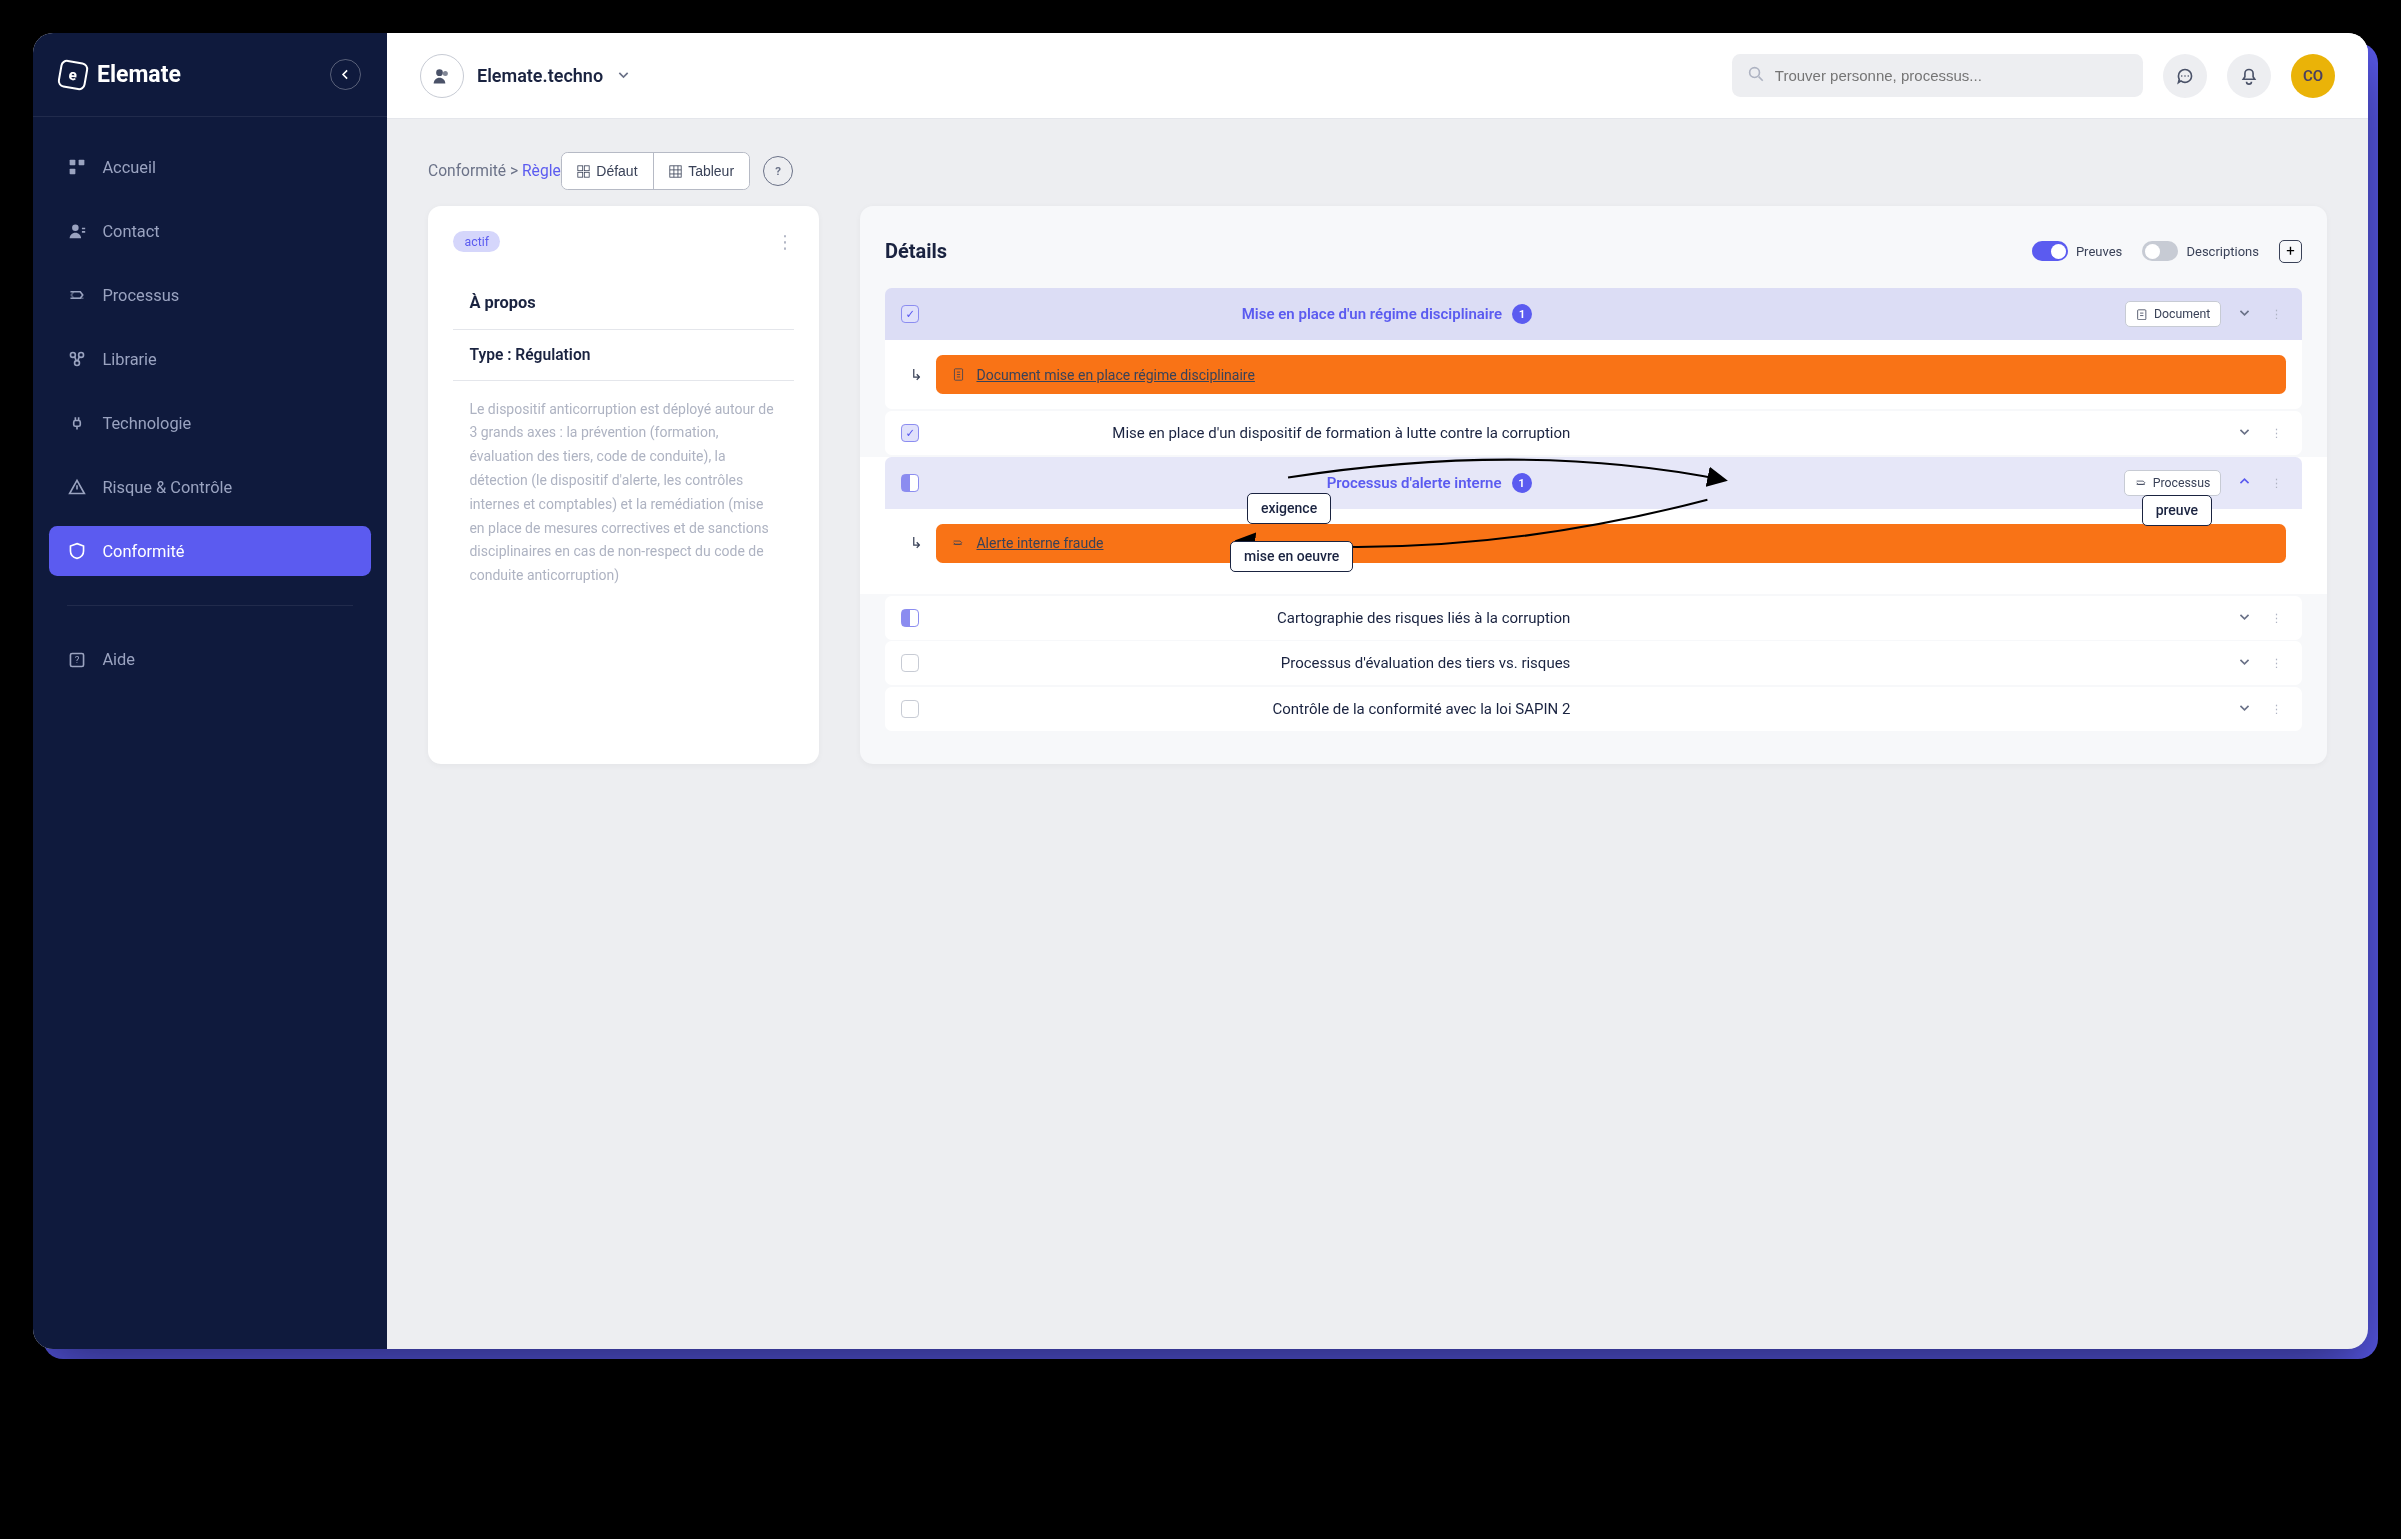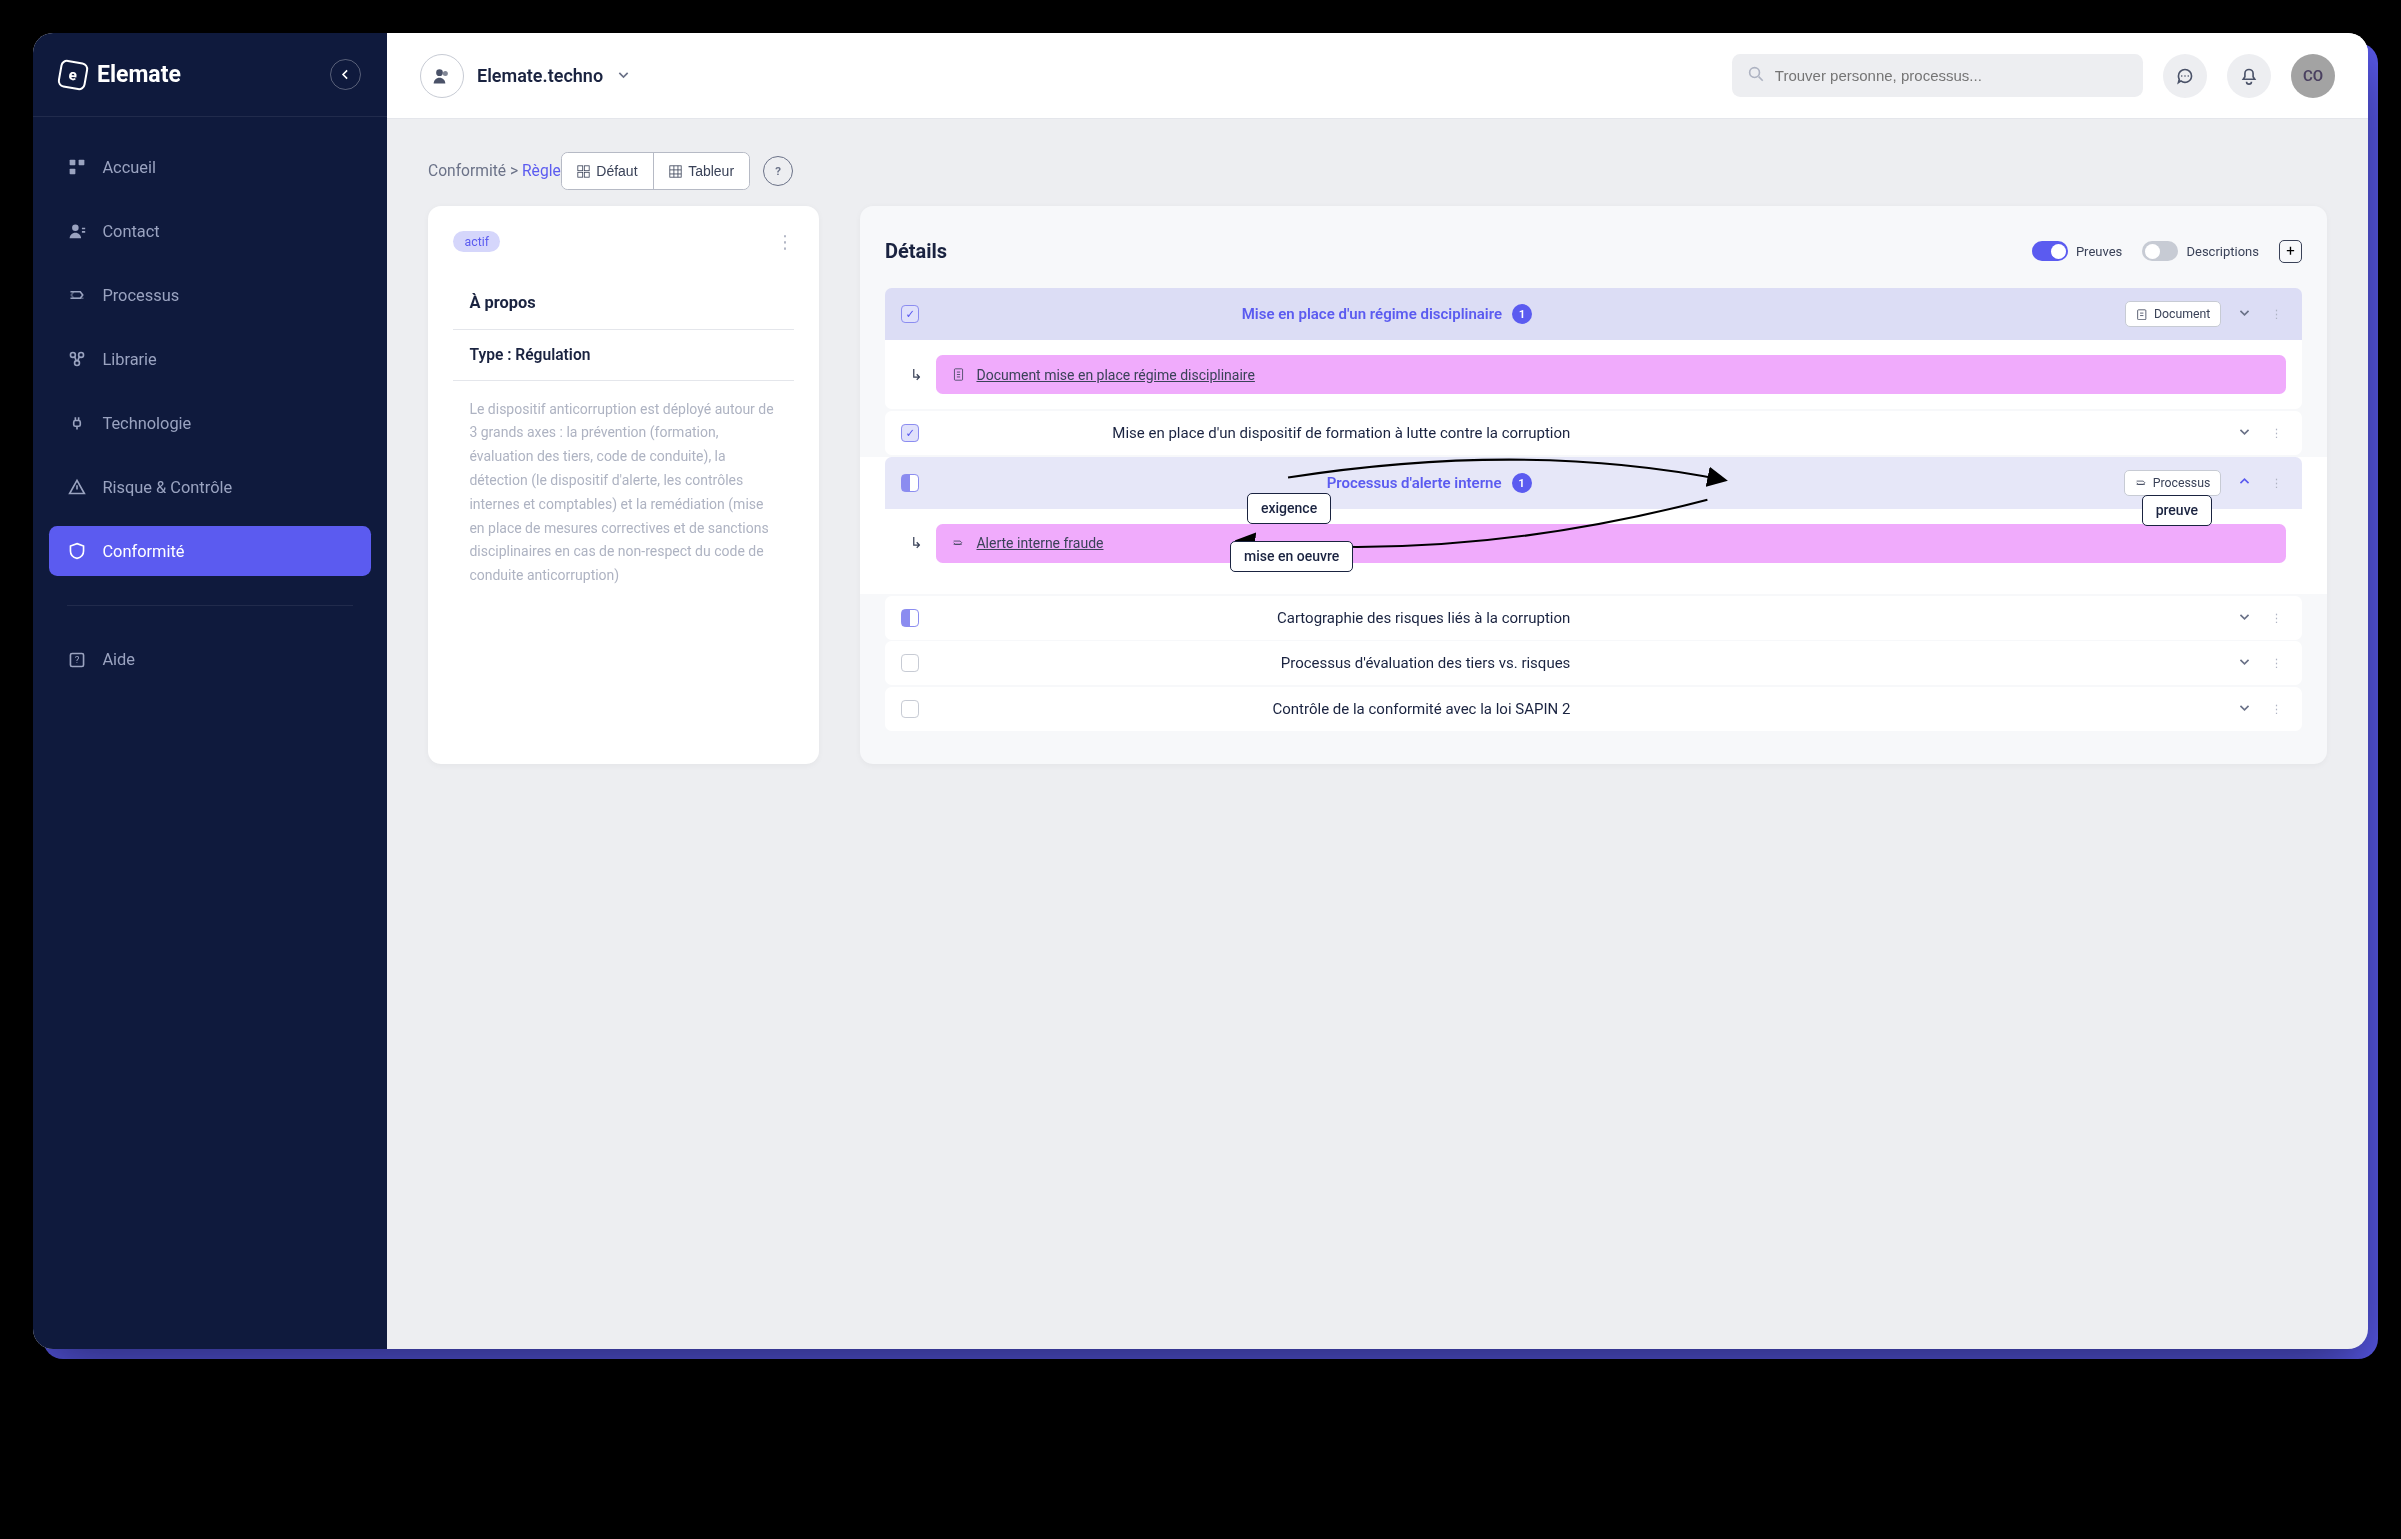--- a/index.html
+++ b/index.html
@@ -138,21 +138,21 @@
   border-radius: 50%;
   background: #edeef1;
   display: flex;
   align-items:center;justify-content:center;
   cursor:pointer;
   color:#4a5268;
 }
 .user-avatar {
   width: 44px; height: 44px;
   border-radius: 50%;
-  background: #a3a3a3;
+  background: #eab308;
   display:flex;align-items:center;justify-content:center;
   font-weight: 600;
   color:#4a4060;
   font-size:15px;
 }
 .content {
   padding: 33px 41px;
   flex: 1;
 }
 .content-header {
@@ -281,21 +281,21 @@
 }
 .chevron { color:#6b7288;cursor:pointer;padding:0 6.6px;}
 .chevron.up { color:#5b5bf0;}
 .more-dots { color:#aeb3c2;cursor:pointer;padding:0 3.3px;}
 .evidence-row {
   display:flex;align-items:center;gap:13px;padding:15px 16.4px 15px 25px;
   background:#fff;
 }
 .arrow-sub { color:#3a4258;font-size:15px;}
 .evidence-box {
-  flex:1;background:#f0abfc;border-radius:6.6px;padding:11.5px 16.4px;
+  flex:1;background:#f97316;border-radius:6.6px;padding:11.5px 16.4px;
   display:flex;align-items:center;gap:11.5px;
 }
 .evidence-box .title { text-decoration:underline;color:#3a4258;font-size:14px;}
 .highlighted-block {
   background:#fff;margin:0 -25px;padding:0 25px 16.4px;
   position:relative;
 }
 .annotation-label {
   position:absolute;background:#fff;border:1.2px solid #1a2340;border-radius:5px;
   padding:6.6px 13px;font-size:14px;font-weight:500;color:#1a2340;z-index:10;

